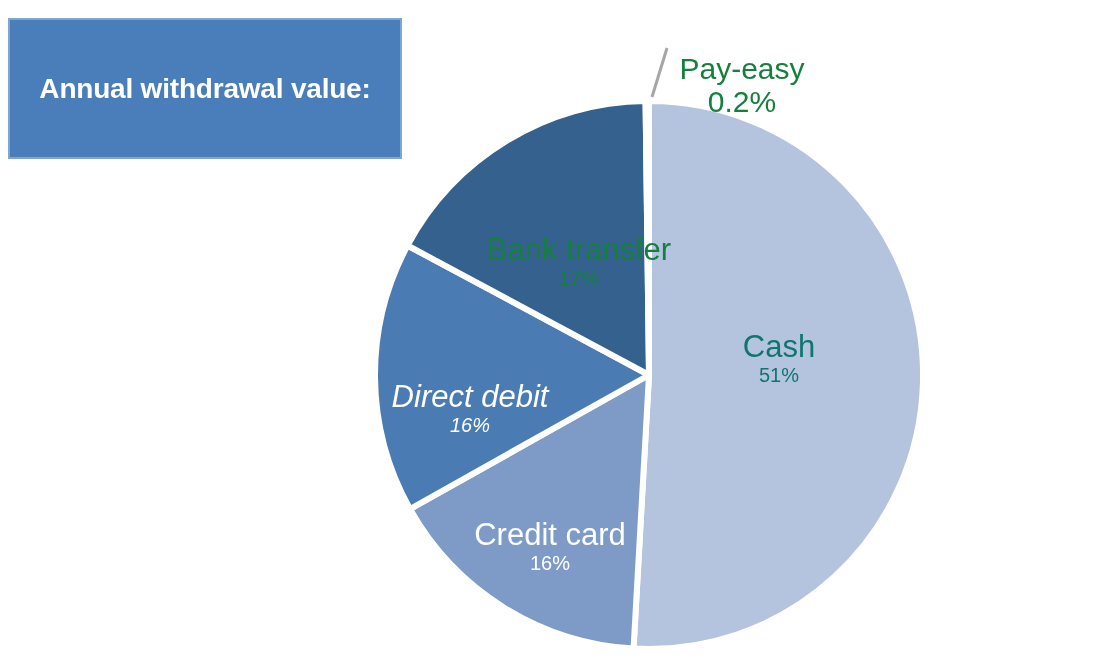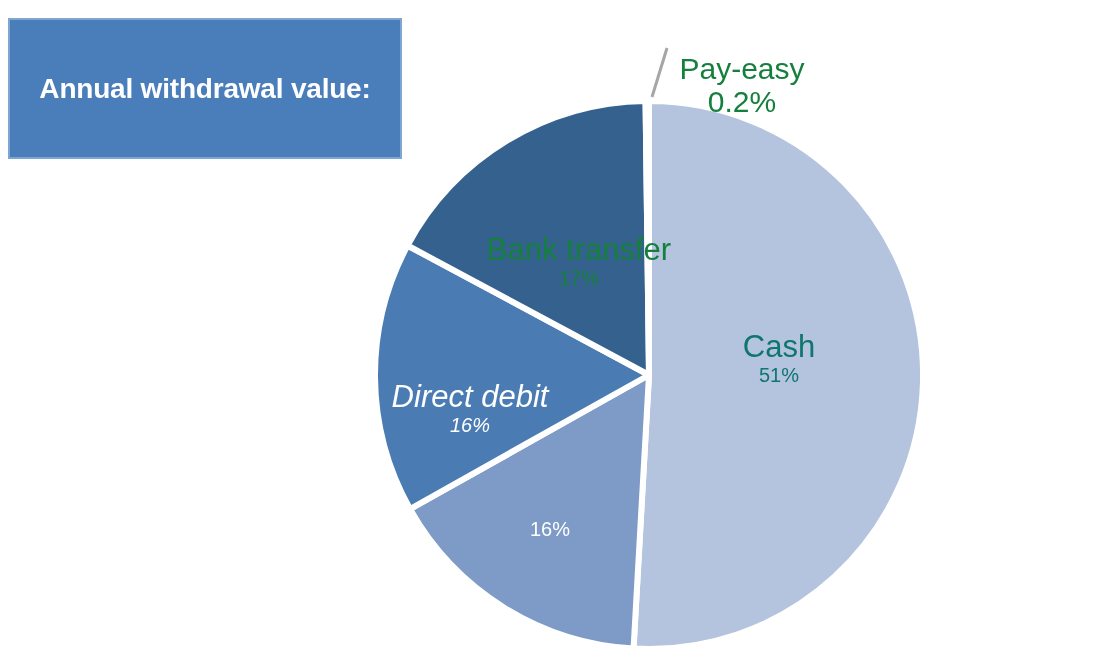--- a/index.html
+++ b/index.html
@@ -95,20 +95,21 @@
       </g>
     <line id="leader-line" x1="652" y1="97" x2="667" y2="48" stroke="#a6a6a6" stroke-width="3"></line>
   </svg>
 
   <div id="label-layer">
       <div class="slice-label label-cash" style="left: 779px; top: 330px; transform: translate(-50%, 0px); color: #0f766e;">
         <span class="lbl-name">Cash</span>
         <span class="lbl-val">51%</span>
       </div>
       <div class="slice-label label-creditcard" style="left: 550px; top: 518px; transform: translate(-50%, 0px); color: rgb(255, 255, 255);">
+        <span class="lbl-name">Credit card</span>
         <span class="lbl-val">16%</span>
       </div>
       <div class="slice-label label-directdebit" style="left: 470px; top: 380px; transform: translate(-50%, 0px); color: rgb(255, 255, 255); font-style: italic;">
         <span class="lbl-name">Direct debit</span>
         <span class="lbl-val">16%</span>
       </div>
       <div class="slice-label label-banktransfer" style="left: 556px; top: 233px; transform: translate(-50%, 0px); color: #15803d; margin-left: 23px;">
         <span class="lbl-name">Bank transfer</span>
         <span class="lbl-val">17%</span>
       </div>

